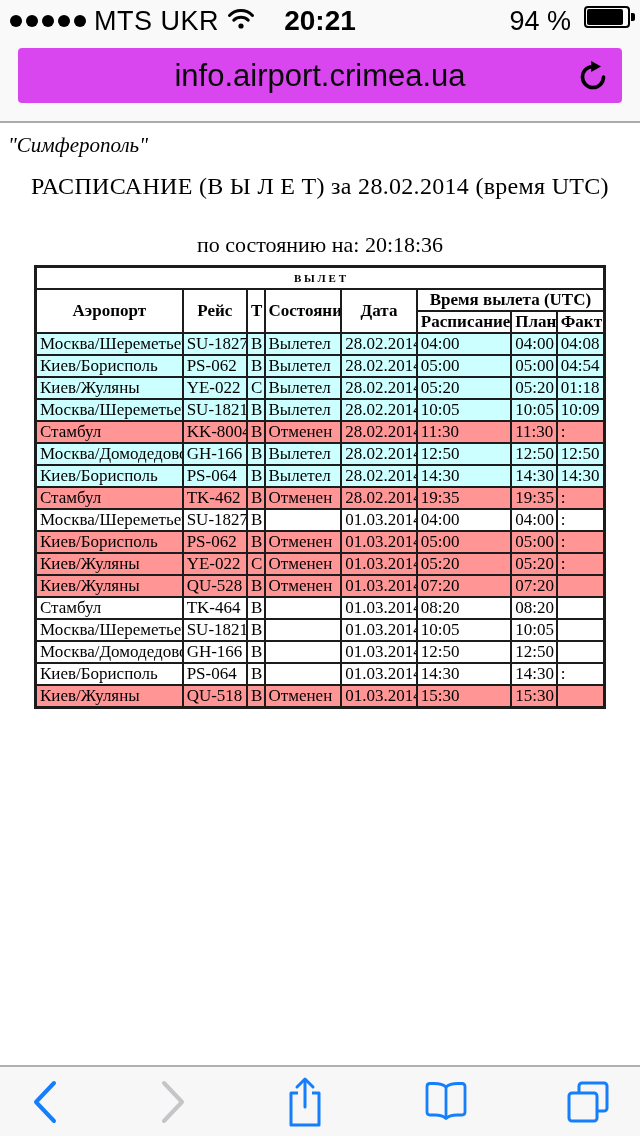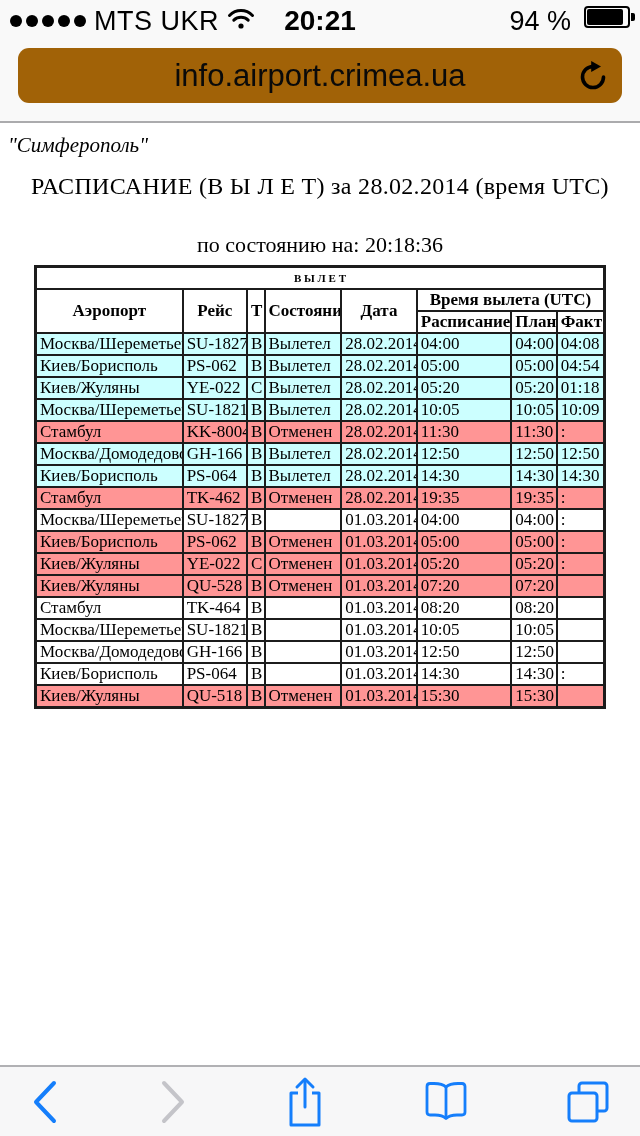--- a/index.html
+++ b/index.html
@@ -41,21 +41,21 @@
     position:absolute; left:3px; top:3px; bottom:3px; width:36px;
     background:#000; border-radius:2px;
   }
   .battery .nub {
     position:absolute; right:-5px; top:7px; width:4px; height:8px;
     background:#000; border-radius:0 2px 2px 0;
   }
 
   .url-bar { padding:6px 18px 0; }
   .url-field {
-    position:relative; height:55px; background:#a16207; border-radius:11px;
+    position:relative; height:55px; background:#d946ef; border-radius:4px;
     display:flex; align-items:center; justify-content:center;
     font-size:31px; color:#0a0a0a;
   }
   .reload-btn {
     position:absolute; right:12px; top:50%; transform:translateY(-50%);
     width:34px; height:34px; background:none; border:none; cursor:pointer; padding:0;
   }
 
   
   .page {

